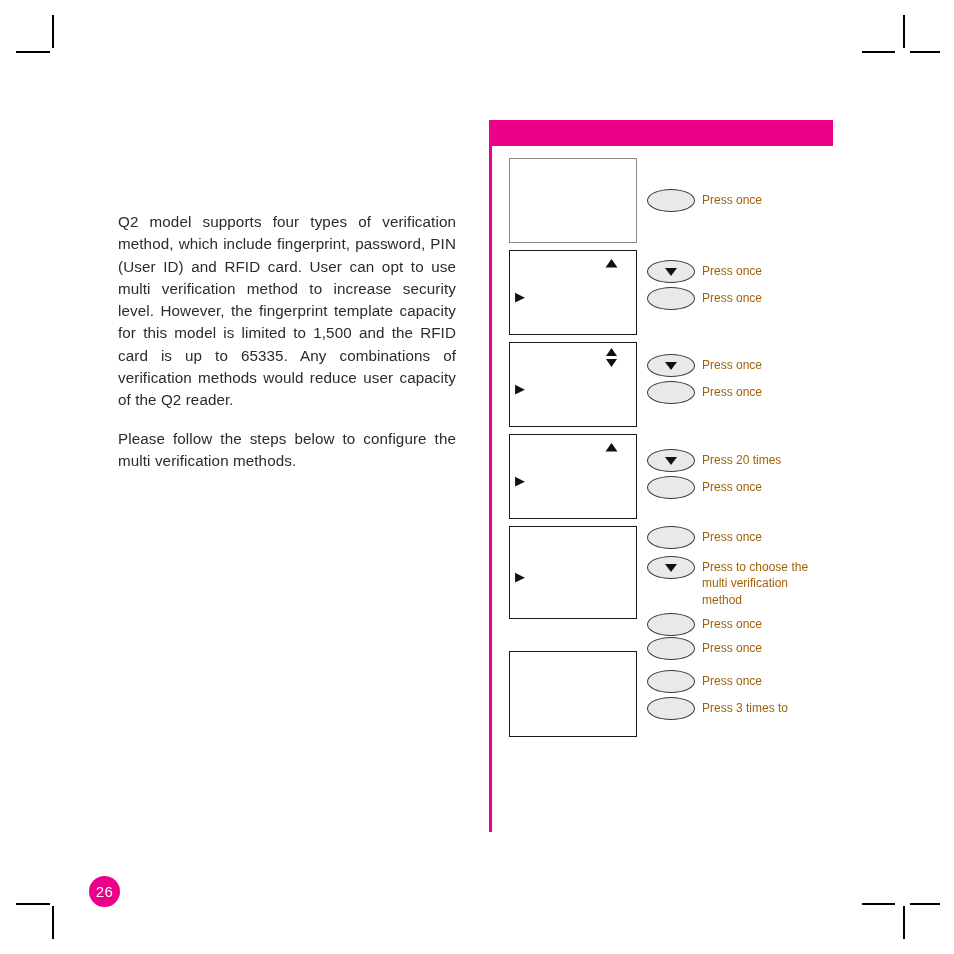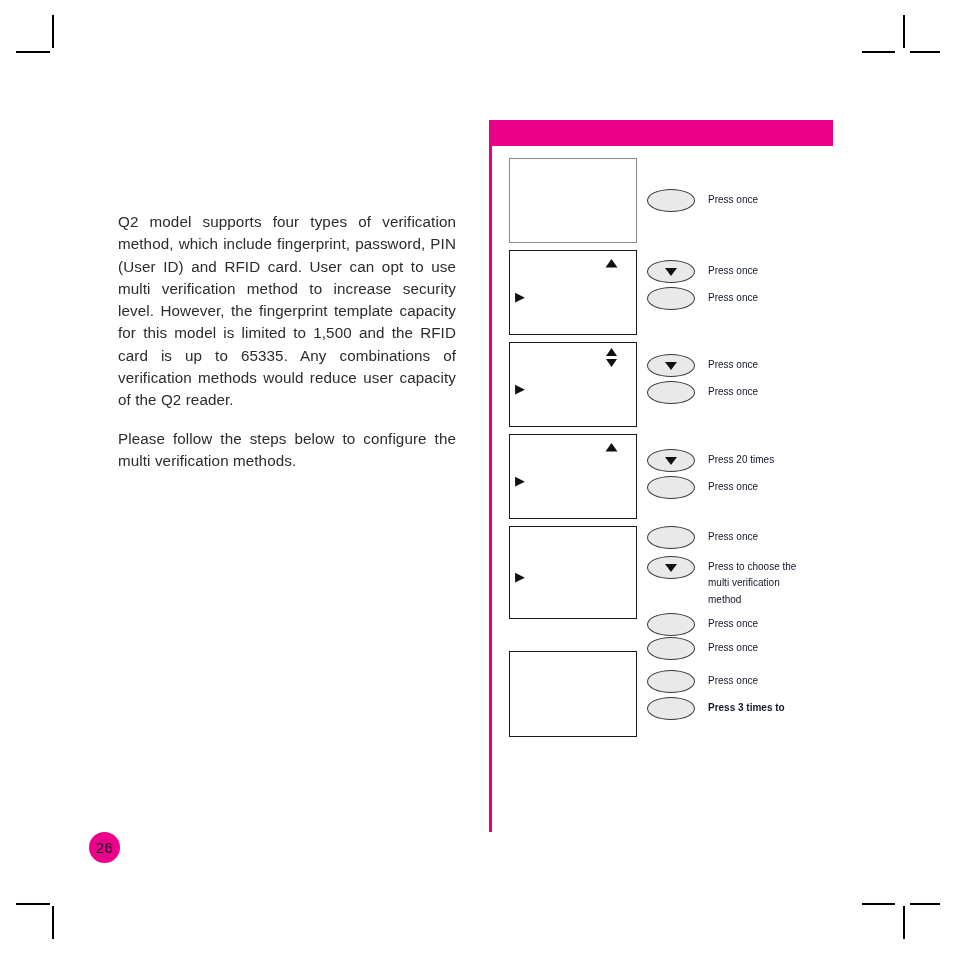--- a/index.html
+++ b/index.html
@@ -110,38 +110,38 @@
     left: 50%;
     top: 50%;
     transform: translate(-50%, -50%);
     width: 0;
     height: 0;
     border-left: 6px solid transparent;
     border-right: 6px solid transparent;
     border-top: 8px solid #111111;
   }
   .btn-label {
-    font-size: 10px;
+    font-size: 12px;
     line-height: 16.4px;
-    color: #0f172a;
-    margin-left: 13px;
+    color: #a16207;
+    margin-left: 7px;
     white-space: pre-line;
     padding-top: 3px;
   }
 
   
   #page-badge {
     position: absolute;
     left: 89px;
-    top: 832px;
+    top: 876px;
     width: 31px;
     height: 31px;
     border-radius: 50%;
     background: #ec0089;
-    color: #0f172a;
+    color: #ffffff;
     display: flex;
     align-items: center;
     justify-content: center;
     font-size: 15px;
     letter-spacing: 0.5px;
   }
 </style>
 </head>
 <body>
 
@@ -250,20 +250,20 @@
         <div class="btn-label">Press once</div>
       </div>
       <div class="btn-row" style="left: 158px; top: 517px;">
         <div class="oval"></div>
         <div class="btn-label">Press once</div>
       </div>
       <div class="btn-row" style="left: 158px; top: 550px;">
         <div class="oval"></div>
         <div class="btn-label">Press once</div>
       </div>
-      <div class="btn-row" style="left: 158px; top: 577px; font-weight: bold;">
+      <div class="btn-row" style="left: 158px; top: 577px;">
         <div class="oval"></div>
         <div class="btn-label">Press 3 times to</div>
       </div>
     </div>
 </div>
 
 <div id="page-badge">26</div>
 
 </body></html>

